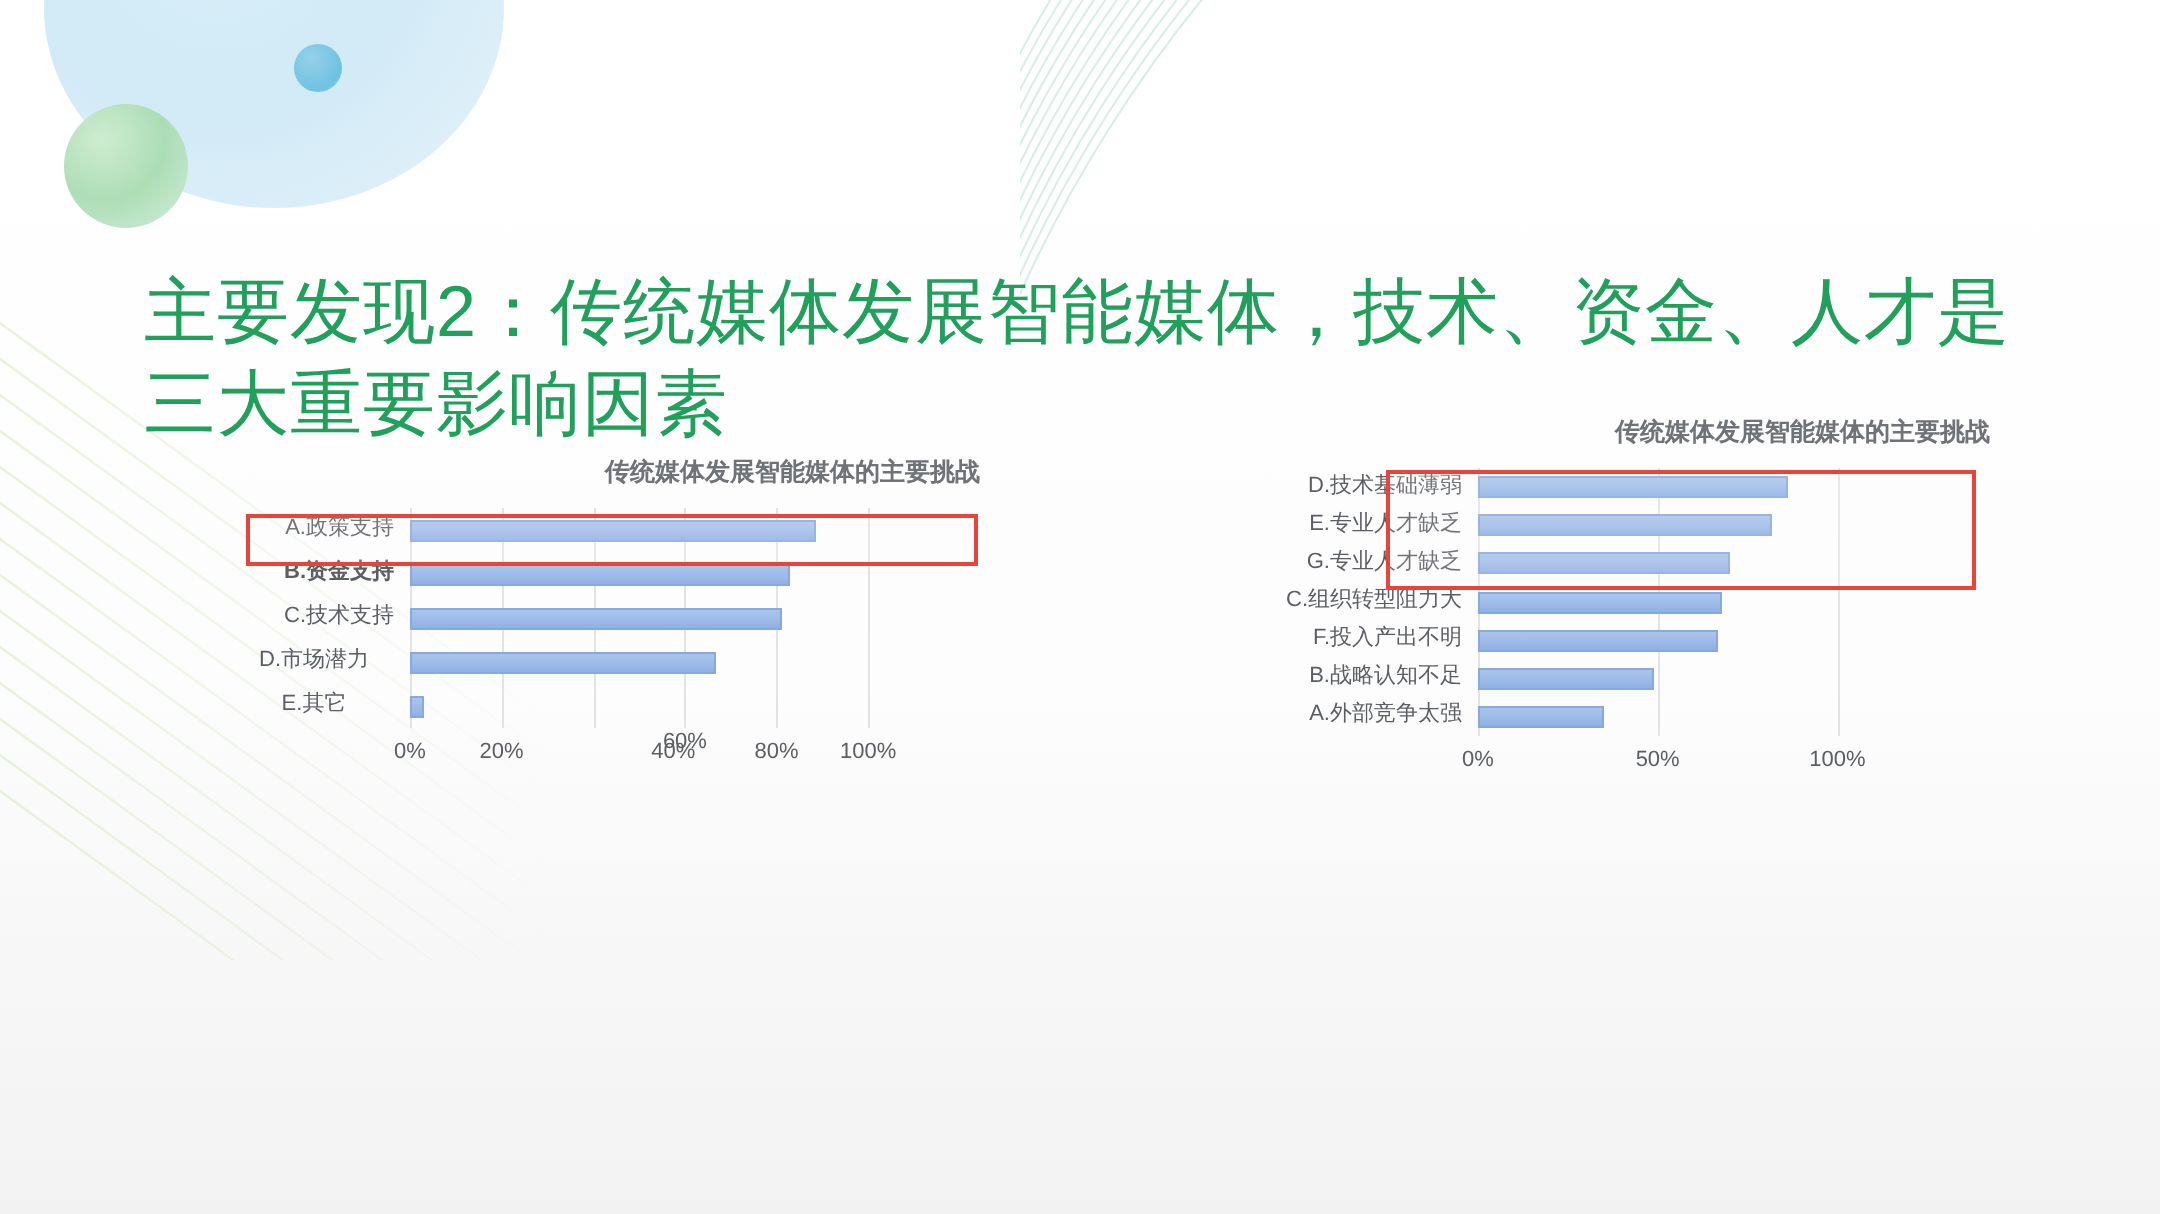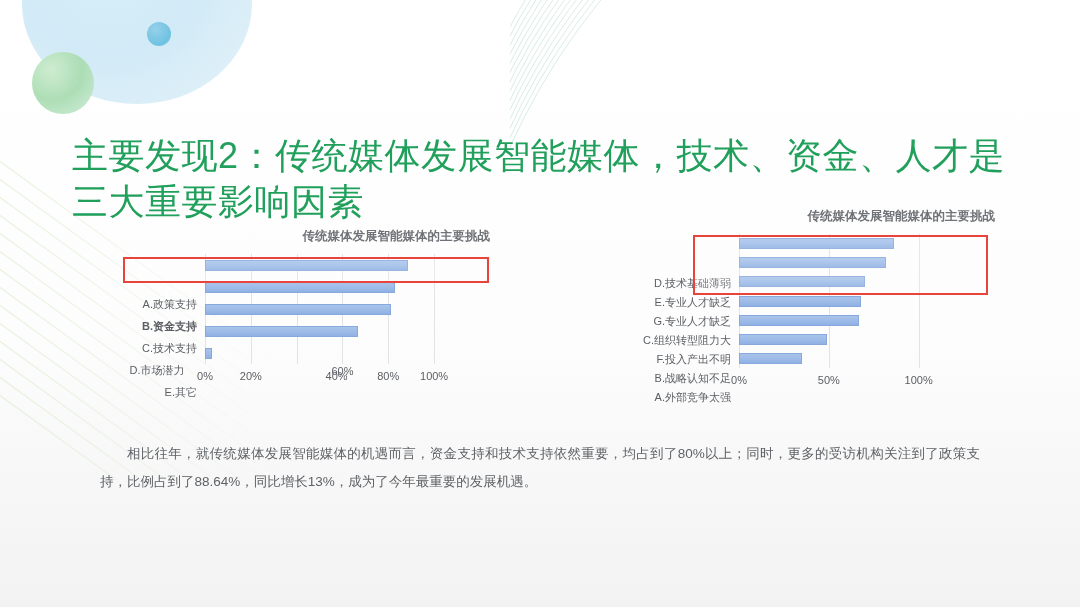--- a/index.html
+++ b/index.html
@@ -56,21 +56,20 @@
     font-size:12.5px;font-weight:bold;color:#6f7276;white-space:nowrap;
   }
   .plot{position:absolute;}
   .gridline{
     position:absolute;top:0;bottom:0;width:1px;background:#e2e3e6;
   }
   .cat-label{
     position:absolute;text-align:right;
     font-size:11px;color:#5b5e63;white-space:nowrap;
     line-height:1;
-    margin-top:40px;
   }
   .bar{
     position:absolute;height:11px;
     background:linear-gradient(180deg,#a9c4ea 0%,#9dbbe8 55%,#8fb0e3 100%);
     border:1px solid #87a9dd;box-sizing:border-box;
   }
   .tick{
     position:absolute;font-size:11px;color:#5b5e63;
     transform:translateX(-50%);white-space:nowrap;
   }
@@ -167,21 +166,21 @@
         <div class="gridline" style="left: 229.091px;"></div>
         <div class="bar" style="left: 0px; top: 5.5px; width: 203.066px; height: 11px;"></div>
         <div class="cat-label" style="right: 260px; top: 5px; width: 80px;">A.政策支持</div>
         <div class="bar" style="left: 0px; top: 27.5px; width: 190.145px; height: 11px;"></div>
         <div class="cat-label" style="right: 260px; top: 27px; width: 80px; font-weight: bold;">B.资金支持</div>
         <div class="bar" style="left: 0px; top: 49.5px; width: 185.564px; height: 11px;"></div>
         <div class="cat-label" style="right: 260px; top: 49px; width: 80px;">C.技术支持</div>
         <div class="bar" style="left: 0px; top: 71.5px; width: 153.491px; height: 11px;"></div>
         <div class="cat-label" style="right: 260px; top: 71px; width: 80px; text-align: center;">D.市场潜力</div>
         <div class="bar" style="left: 0px; top: 93.5px; width: 6.87273px; height: 11px;"></div>
-        <div class="cat-label" style="right: 260px; top: 93px; width: 80px;">E.其它</div>
+        <div class="cat-label" style="right: 260px; top: 93px; width: 80px; text-align: center;">E.其它</div>
         <div class="tick" style="left: 0px; top: 116px;">0%</div>
         <div class="tick" style="left: 45.8182px; top: 116px;">20%</div>
         <div class="tick" style="left: 91.6364px; top: 116px; margin-left: 40px;">40%</div>
         <div class="tick" style="left: 137.455px; top: 111px;">60%</div>
         <div class="tick" style="left: 183.273px; top: 116px;">80%</div>
         <div class="tick" style="left: 229.091px; top: 116px;">100%</div>
       </div>
     <div class="redbox" id="redbox-left" style="left:5px;top:29px;width:366px;height:26px;"></div>
   </div>
 
@@ -206,16 +205,15 @@
         <div class="bar" style="left: 0px; top: 118.929px; width: 62.8814px; height: 11px;"></div>
         <div class="cat-label" style="right: 220px; top: 118.429px; width: 100px;">A.外部竞争太强</div>
         <div class="tick" style="left: 0px; top: 140px;">0%</div>
         <div class="tick" style="left: 89.8305px; top: 140px;">50%</div>
         <div class="tick" style="left: 179.661px; top: 140px;">100%</div>
       </div>
     <div class="redbox" id="redbox-right" style="left:38px;top:27px;width:295px;height:60px;"></div>
   </div>
 
   <div class="body-text">
-    <p>相比往年，就传统媒体发展智能媒体的机遇而言，资金支持和技术支持依然重要，均占到了80%以上；同时，更多的受访机构关注到了政策支持，比例占到了88.64%，同比增长13%，成为了今年最重要的发展机遇。</p>
   </div>
 
 </div>
 
 </body></html>

